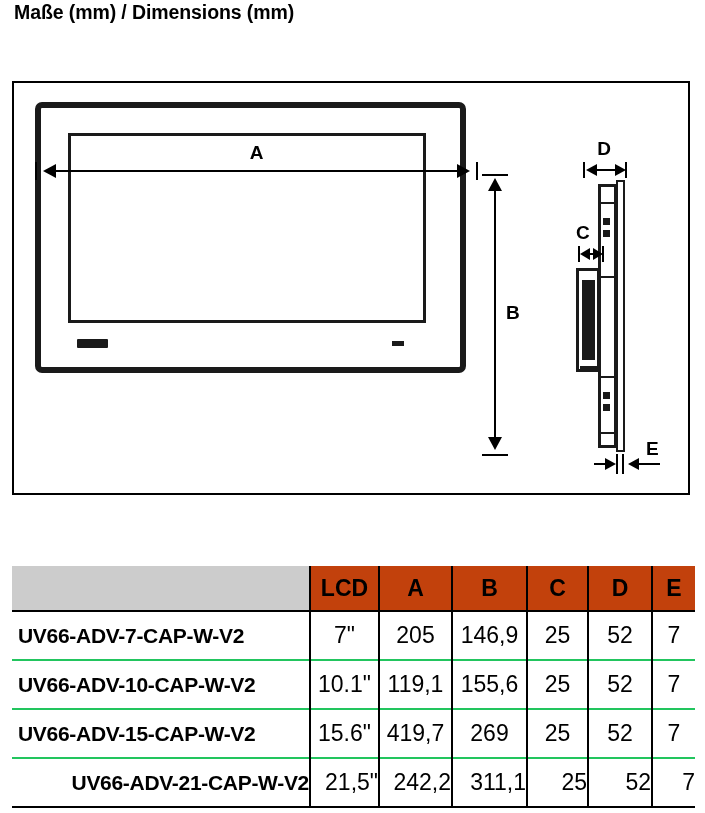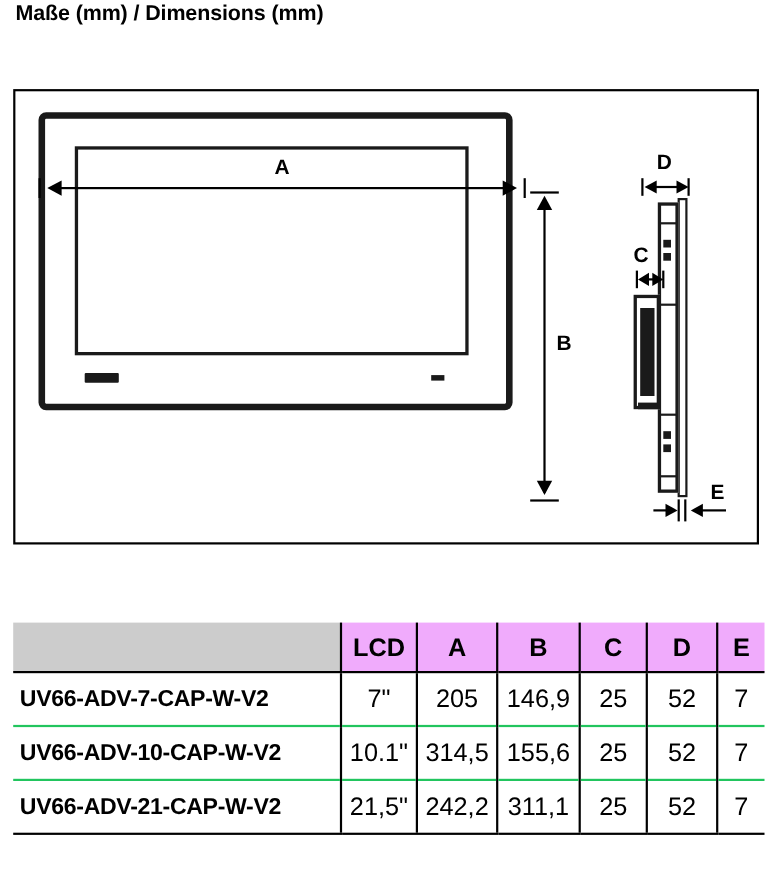--- a/index.html
+++ b/index.html
@@ -420,21 +420,21 @@
     table-layout: fixed;
   }
   .spec-table th,
   .spec-table td {
     border: 0;
     padding: 0;
     height: 47px;
     vertical-align: middle;
   }
   .spec-table thead th {
-    background: #f0abfc;
+    background: #c2410c;
     height: 44px;
     font-size: 23px;
     font-weight: bold;
     text-align: center;
   }
   .spec-table thead th.name-head {
     background: #cccccc;
   }
   .spec-table tbody td {
     border-top: 2px solid #22c55e;
@@ -450,20 +450,21 @@
     letter-spacing: -0.3px;
     white-space: nowrap;
   }
   
   .spec-table th.sep,
   .spec-table td.sep {
     border-left: 2px solid #000000;
   }
   .spec-table tbody tr:last-child td {
     border-bottom: 2px solid #000000;
+    text-align: right;
   }
   .spec-table thead th {
     border-bottom: 2px solid #000000;
   }
 </style>
 </head>
 <body>
 
 <div class="page-title">Maße (mm) / Dimensions (mm)</div>
 
@@ -567,22 +568,31 @@
       <td class="sep">7"</td>
       <td class="sep">205</td>
       <td class="sep">146,9</td>
       <td class="sep">25</td>
       <td class="sep">52</td>
       <td class="sep">7</td>
     </tr>
     <tr>
       <td class="name-cell">UV66-ADV-10-CAP-W-V2</td>
       <td class="sep">10.1"</td>
-      <td class="sep">314,5</td>
+      <td class="sep">119,1</td>
       <td class="sep">155,6</td>
+      <td class="sep">25</td>
+      <td class="sep">52</td>
+      <td class="sep">7</td>
+    </tr>
+    <tr>
+      <td class="name-cell">UV66-ADV-15-CAP-W-V2</td>
+      <td class="sep">15.6"</td>
+      <td class="sep">419,7</td>
+      <td class="sep">269</td>
       <td class="sep">25</td>
       <td class="sep">52</td>
       <td class="sep">7</td>
     </tr>
     <tr>
       <td class="name-cell">UV66-ADV-21-CAP-W-V2</td>
       <td class="sep">21,5"</td>
       <td class="sep">242,2</td>
       <td class="sep">311,1</td>
       <td class="sep">25</td>

